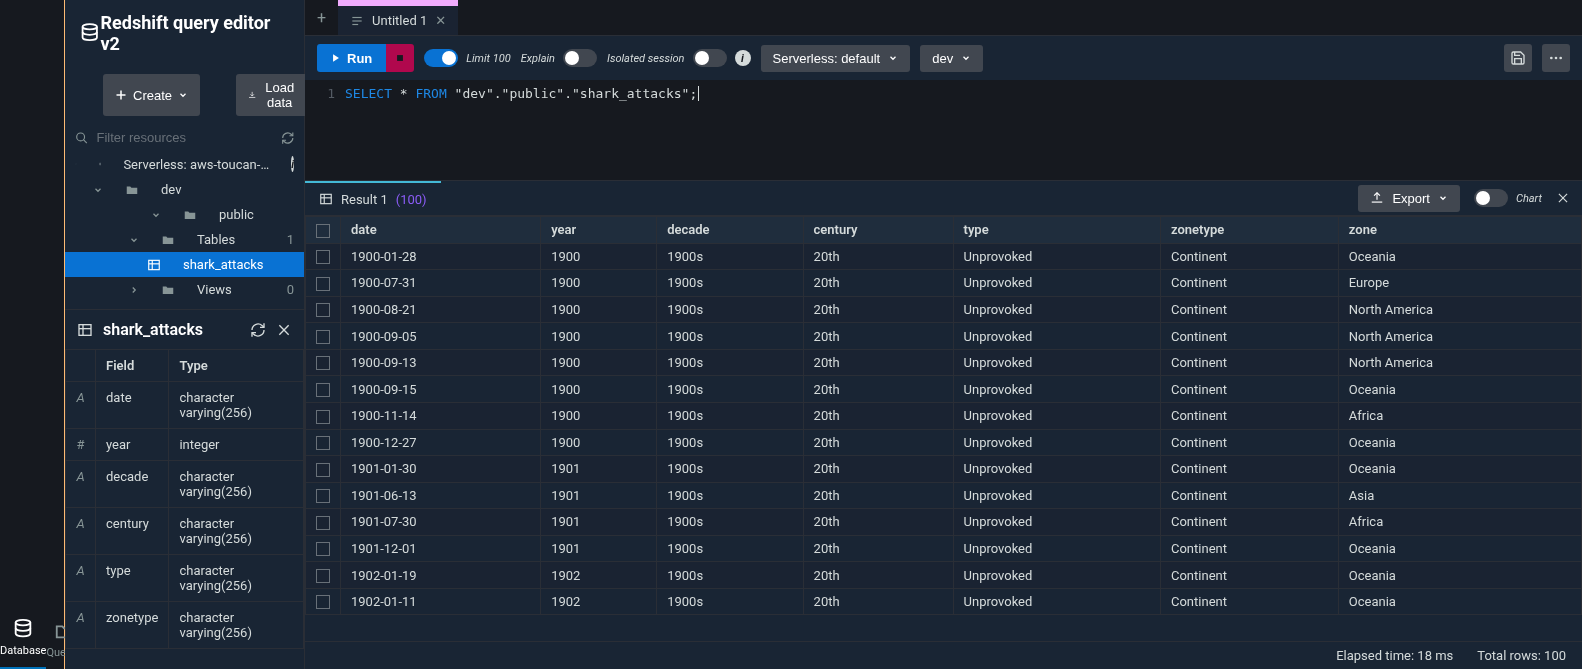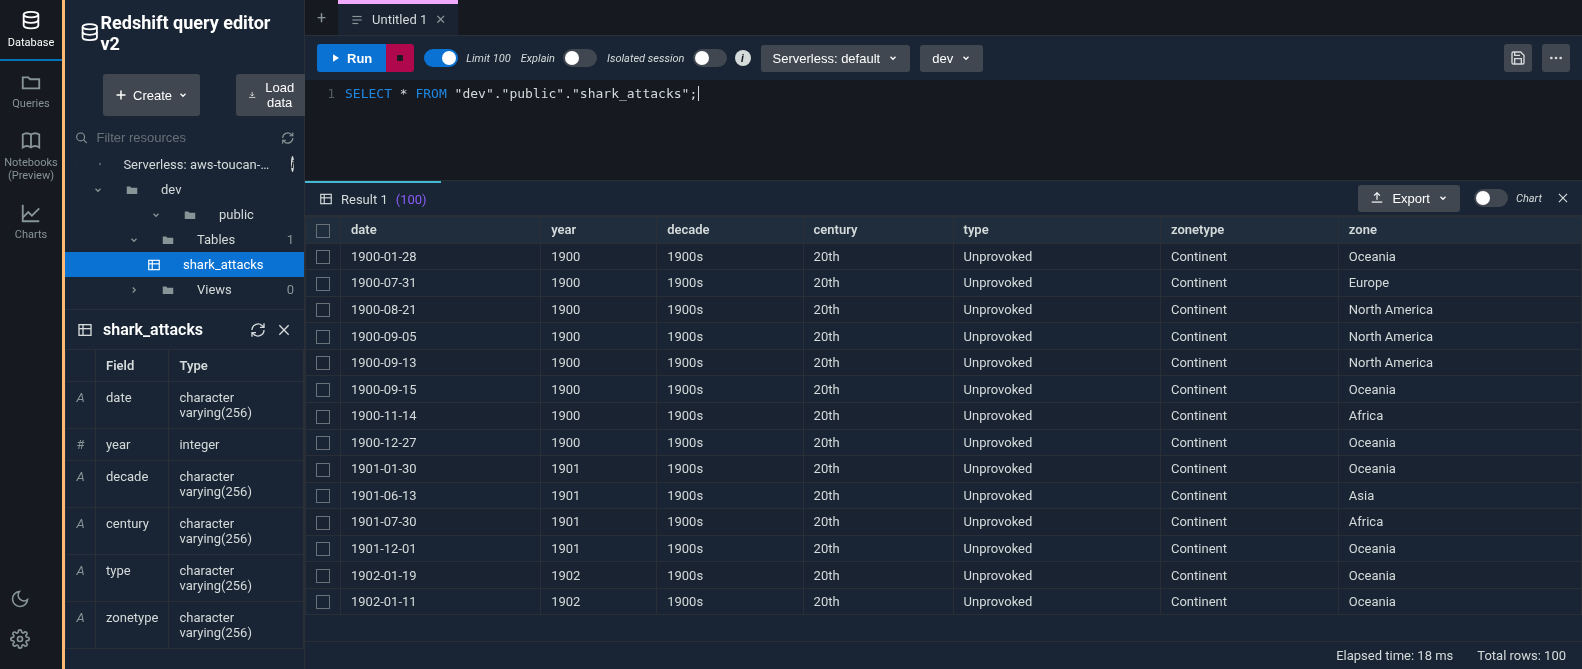--- a/index.html
+++ b/index.html
@@ -9,24 +9,24 @@
   background: #0f1b2a;
   color: #d5dbdb;
   width: 1582px;
   height: 669px;
   overflow: hidden;
   display: flex;
 }
 .icon-rail {
   width: 65px;
   background: #16191f;
-  border-right: 3px solid #fdba74;
-  display: flex;
-  flex-direction: column;
-  align-items: flex-start;
+  border-right: 1px solid #fdba74;
+  display: flex;
+  flex-direction: row;
+  align-items: flex-end;
 }
 .icon-rail-item {
   width: 100%;
   padding: 10px 0;
   text-align: center;
   color: #879596;
   cursor: pointer;
   font-size: 11px;
 }
 .icon-rail-item.active { color: #fff; border-bottom: 2px solid #0073bb; }
@@ -134,21 +134,21 @@
   height: 36px;
   border-bottom: 1px solid #2a2e36;
 }
 .tabbar .plus { padding: 0 12px; color: #879596; cursor: pointer; font-size: 16px; }
 .tab {
   display: flex;
   align-items: center;
   gap: 8px;
   padding: 0 12px;
   height: 100%;
-  border-top: 4px solid #f0abfc;
+  border-top: 6px solid #f0abfc;
   color: #d5dbdb;
   background: #1a2332;
 }
 .tab .close { color: #879596; cursor: pointer; }
 
 .toolbar {
   display: flex;
   align-items: center;
   gap: 10px;
   padding: 8px 12px;

